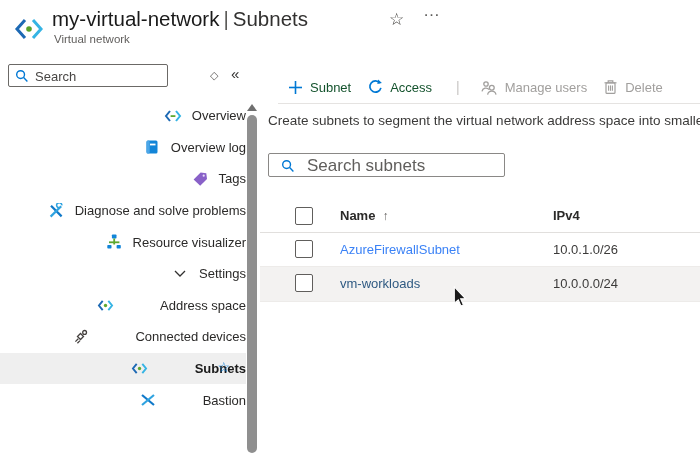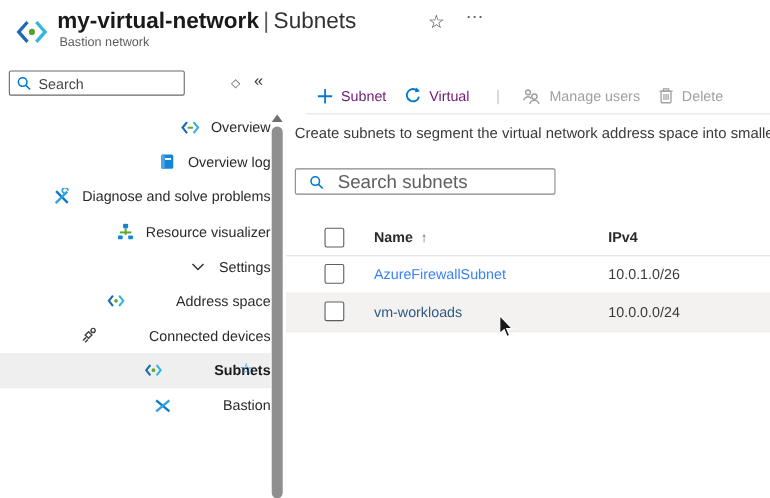--- a/index.html
+++ b/index.html
@@ -7,21 +7,21 @@
     width:700px;height:453px;position:relative;overflow:hidden;
     background:#ffffff;color:#323130;
     font-family:"Liberation Sans",sans-serif;font-size:13px;
   }
   .abs{position:absolute;}
   svg{display:block;}
 
   
   .hdr-icon{left:14px;top:15px;}
   .hdr-title{left:52px;top:7px;font-size:20.5px;white-space:nowrap;}
-  .hdr-title .name{font-weight:bold;color:#1a1a1a;}
+  .hdr-title .name{font-weight:normal;color:#1a1a1a;}
   .hdr-title .pipe{color:#5c5b59;font-weight:400;padding:0 4px;}
   .hdr-title .page{color:#323130;font-weight:400;}
   .hdr-sub{left:54px;top:33px;font-size:11.5px;color:#605e5c;}
   .hdr-star{left:389px;top:9px;font-size:17px;color:#44423f;cursor:pointer;}
   .hdr-more{left:423px;top:1px;font-size:17px;color:#5c5b59;letter-spacing:1px;cursor:pointer;}
 
   
   .sb-search{left:8px;top:64px;width:160px;height:23px;box-sizing:border-box;
     border:1px solid #6b6966;border-radius:2px;background:#fff;}
   .sb-search input{position:absolute;left:24px;top:1px;width:158px;height:19px;border:0;outline:0;
@@ -43,21 +43,21 @@
   .nav-item.selected .nl{font-weight:bold;color:#1a1a1a;}
   .nav-item .fav{position:absolute;right:16px;top:6px;color:#0078d4;font-size:14px;}
 
   
   .sb-up{left:247px;top:104px;width:0;height:0;border-left:5px solid transparent;
     border-right:5px solid transparent;border-bottom:7px solid #6f6f6f;}
   .sb-thumb{left:247px;top:115px;width:10px;height:338px;background:#8f8f8f;border-radius:5px;}
 
   
   .toolbar{left:288px;top:75px;height:24px;display:flex;align-items:center;white-space:nowrap;}
-  .tb-btn{display:flex;align-items:center;gap:7px;cursor:pointer;color:#701a75;}
+  .tb-btn{display:flex;align-items:center;gap:7px;cursor:pointer;color:#14532d;}
   .tb-btn.disabled{color:#a19f9d;cursor:default;}
   .tb-sep{color:#c8c6c4;margin:0 20px 0 24px;font-size:14px;}
   .mr16{margin-right:16px;}
   .tb-line{left:278px;top:103px;width:422px;height:1px;background:#e5e3e1;}
 
   .desc{left:268px;top:113px;width:432px;font-size:13.5px;color:#3b3a39;white-space:nowrap;overflow:hidden;}
 
   .sub-search{left:268px;top:153px;width:237px;height:24px;box-sizing:border-box;
     border:1px solid #8a8886;border-radius:2px;background:#fff;}
   .sub-search input{position:absolute;left:36px;top:2px;width:194px;height:18px;border:0;outline:0;
@@ -88,21 +88,21 @@
 <span class="abs hdr-icon">
   <svg width="30" height="28" viewBox="0 0 30 28">
     <polyline points="11,5 3,14 11,23" fill="none" stroke="#1d69b4" stroke-width="3"></polyline>
     <polyline points="19,5 27,14 19,23" fill="none" stroke="#35b4e4" stroke-width="3"></polyline>
     <circle cx="15" cy="14" r="2.8" fill="#57a228"></circle>
   </svg>
 </span>
 <div class="abs hdr-title">
   <span class="name">my-virtual-network</span><span class="pipe">|</span><span class="page">Subnets</span>
 </div>
-<div class="abs hdr-sub">Bastion network</div>
+<div class="abs hdr-sub">Virtual network</div>
 <div class="abs hdr-star">☆</div>
 <div class="abs hdr-more">…</div>
 
 <div class="abs sb-search">
   <span class="mag">
     <svg width="14" height="14" viewBox="0 0 14 14">
       <circle cx="5.6" cy="5.6" r="3.9" fill="none" stroke="#0078d4" stroke-width="1.4"></circle>
       <line x1="8.6" y1="8.6" x2="12.4" y2="12.4" stroke="#0078d4" stroke-width="1.4"></line>
     </svg>
   </span>
@@ -128,20 +128,29 @@
         <rect x="2.5" y="1.5" width="11" height="13" rx="1.5" fill="#1285d8"></rect>
         <rect x="2.5" y="1.5" width="3.2" height="13" rx="1.5" fill="#4ba6e8"></rect>
         <rect x="6" y="4.6" width="5.5" height="1.8" fill="#ffffff"></rect>
       </svg>
     </span>
     <span class="nl">Overview log</span>
   </div>
   <div class="nav-item">
     <span class="ni">
       <svg width="16" height="16" viewBox="0 0 16 16">
+        <path d="M8.6 1.6 L14.3 2.3 L15 8 L8.2 14.8 L1.6 8.4 Z" fill="#8961c8"></path>
+        <circle cx="11.7" cy="4.7" r="1.1" fill="#e8defa"></circle>
+      </svg>
+    </span>
+    <span class="nl">Tags</span>
+  </div>
+  <div class="nav-item">
+    <span class="ni">
+      <svg width="16" height="16" viewBox="0 0 16 16">
         <line x1="3" y1="2.8" x2="13.6" y2="13.4" stroke="#1079c9" stroke-width="2.2"></line>
         <line x1="13.2" y1="3.2" x2="2.6" y2="13.6" stroke="#2fa3e0" stroke-width="2.2"></line>
         <path d="M11.4 4.8 a2.6 2.6 0 1 1 2.4 -2.4" fill="none" stroke="#2fa3e0" stroke-width="1.6"></path>
       </svg>
     </span>
     <span class="nl">Diagnose and solve problems</span>
   </div>
   <div class="nav-item">
     <span class="ni">
       <svg width="16" height="16" viewBox="0 0 16 16">
@@ -220,21 +229,21 @@
     </span>
     <span>Subnet</span>
   </div>
   <div class="tb-btn">
     <span>
       <svg width="16" height="16" viewBox="0 0 16 16">
         <path d="M12.9 4.1 A5.6 5.6 0 1 0 13.9 8.9" fill="none" stroke="#0078d4" stroke-width="1.7"></path>
         <polygon points="11.2,0.6 14.9,3.9 10.3,4.9" fill="#0078d4"></polygon>
       </svg>
     </span>
-    <span>Virtual</span>
+    <span>Access</span>
   </div>
   <span class="tb-sep">|</span>
   <div class="tb-btn disabled mr16">
     <span>
       <svg width="18" height="15" viewBox="0 0 18 15">
         <circle cx="6" cy="4" r="2.2" fill="none" stroke="#a19f9d" stroke-width="1.3"></circle>
         <path d="M2 11.3 a4 4 0 0 1 7 -1.8" fill="none" stroke="#a19f9d" stroke-width="1.3"></path>
         <circle cx="11.8" cy="7.8" r="2.4" fill="none" stroke="#a19f9d" stroke-width="1.3"></circle>
         <path d="M7.6 14.6 a4.3 4.3 0 0 1 8.4 0" fill="none" stroke="#a19f9d" stroke-width="1.3"></path>
       </svg>

